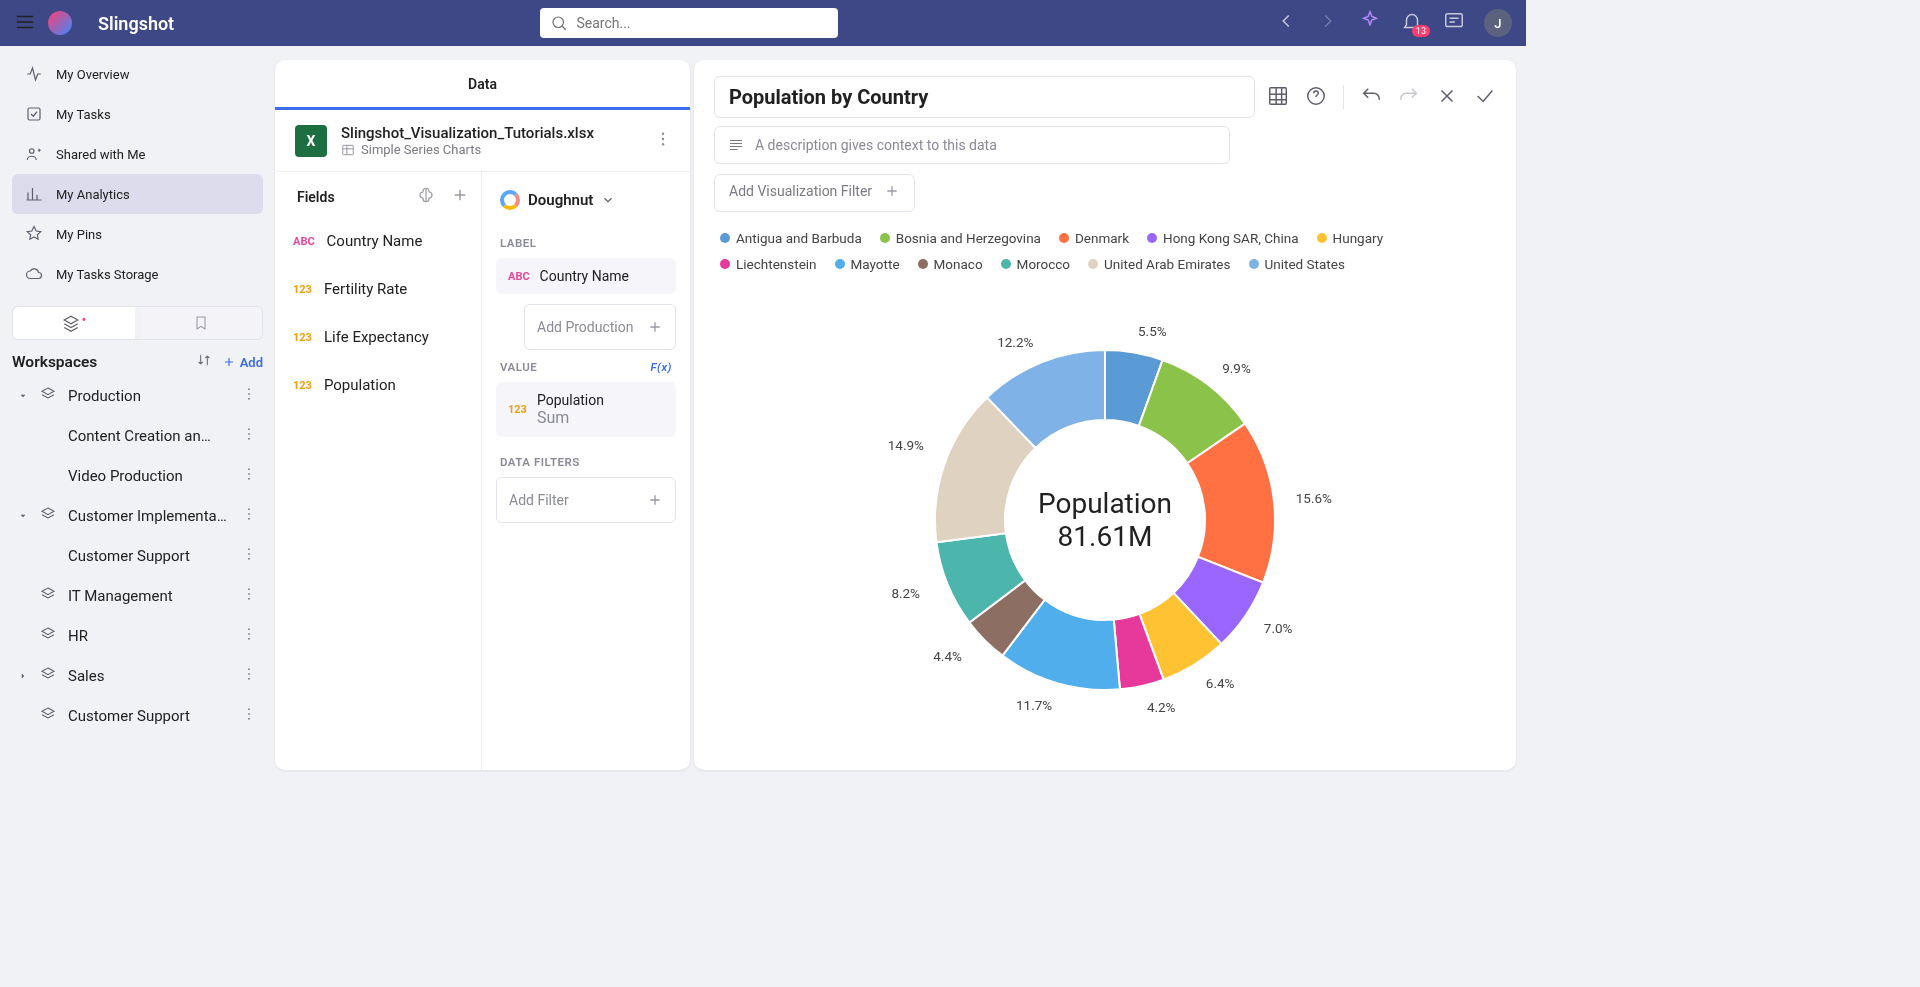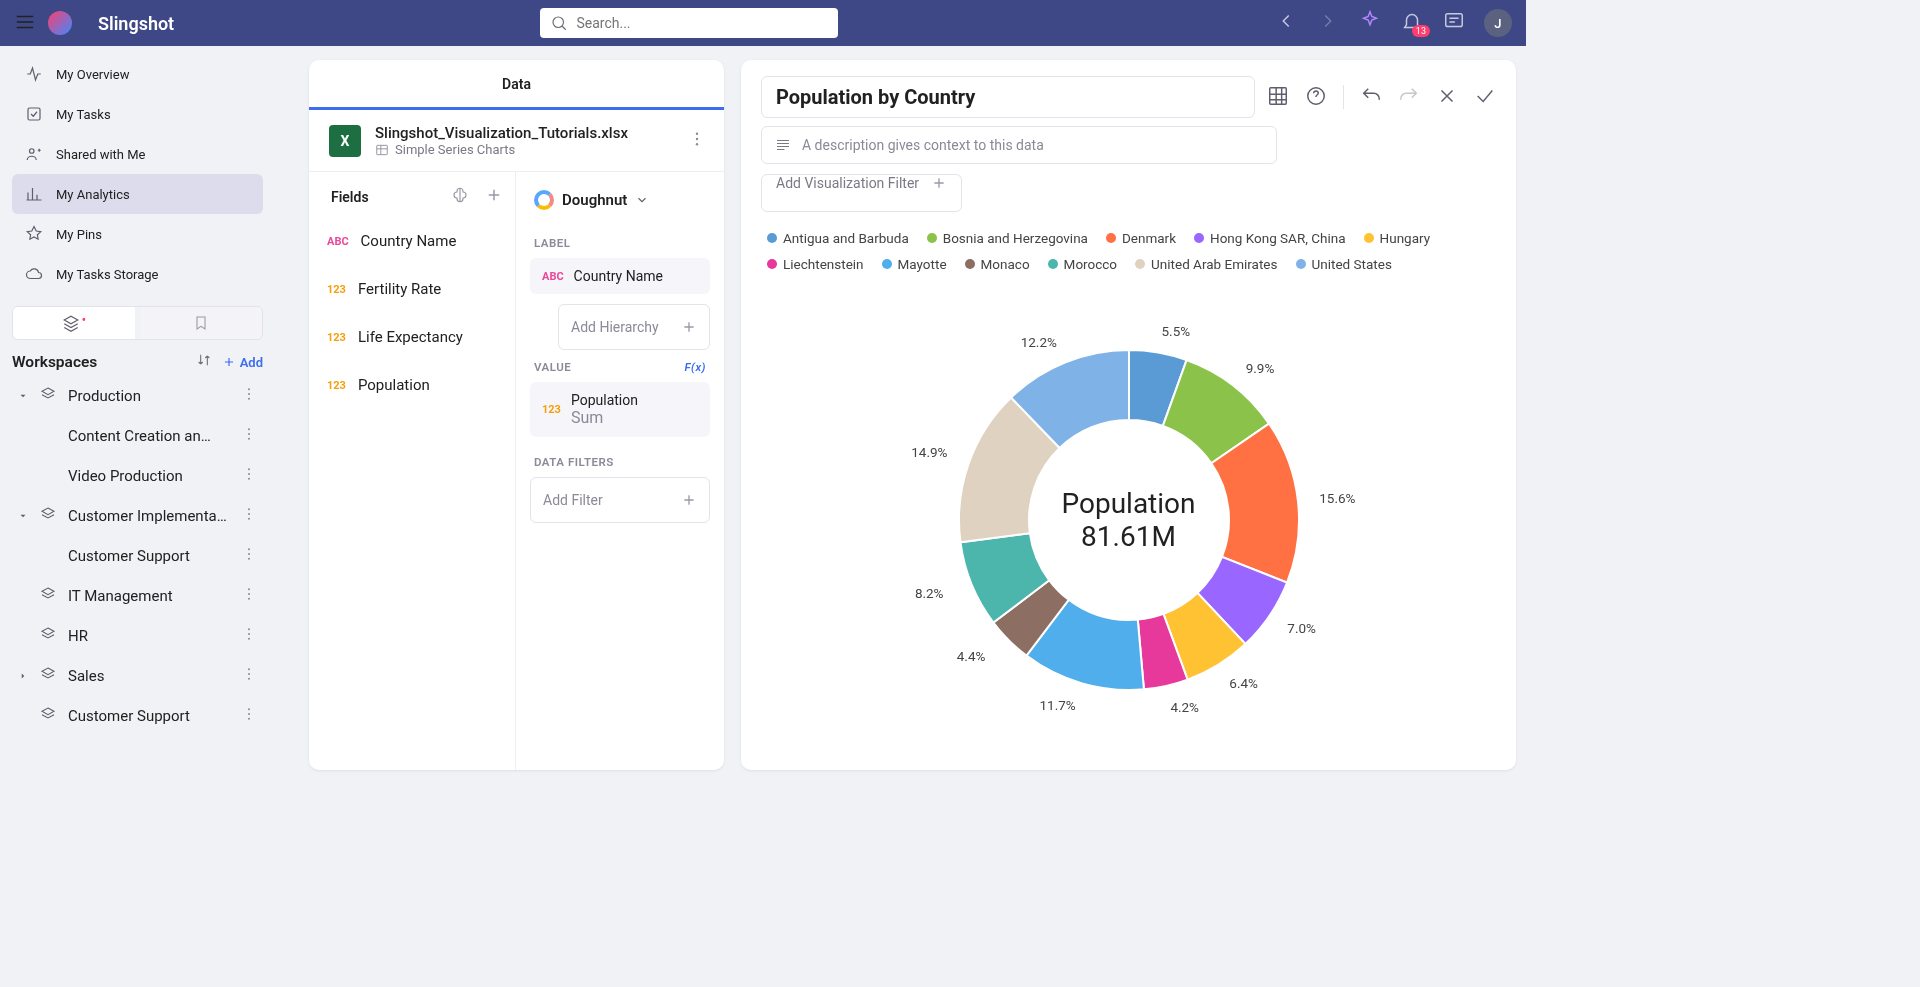--- a/index.html
+++ b/index.html
@@ -27,21 +27,21 @@
 .segctrl .dot{color:#ff3d6e;font-size:14px;position:relative;top:-3px;left:1px;}
 .ws-head{ display:flex; align-items:center; justify-content:space-between; margin:10px 0 4px; font-weight:600; font-size:15.5px;}
 .ws-head .right{ display:flex; align-items:center; gap:10px;justify-content:flex-end;}
 .addlink{ color:#3c6df0; font-size:13px; display:flex; align-items:center; gap:4px;}
 .ws-item{ height:40px; display:flex; align-items:center; gap:10px; padding:0 6px 0 6px; border-radius:6px; font-size:15px; cursor:pointer; position:relative;}
 .ws-item .chev{ width:12px; color:#5e5e6e;}
 .ws-item .wicon{ width:18px; color:#5e5e6e;}
 .ws-item .label{ flex:1; white-space:nowrap; overflow:hidden; text-overflow:ellipsis;}
 .ws-item .dots{ color:#8a8a98;}
 
-.canvas{ flex:1; padding:14px 10px 14px 0; display:flex; gap:17px;margin-left:34px;}
+.canvas{ flex:1; padding:14px 10px 14px 0; display:flex; gap:4px;}
 .panel{ background:white; border-radius:10px; box-shadow:0 1px 3px rgba(0,0,0,0.08);}
 .p-data{ width:415px; display:flex; flex-direction:column; overflow:hidden;}
 .tabs{ display:flex; height:50px;}
 .tab{ flex:1; display:flex; align-items:center; justify-content:center; font-weight:600; color:#6b6f76; border-bottom:2px solid transparent; cursor:pointer;}
 .tab.active{ color:#212121; border-bottom:3px solid #3c6df0;}
 .file-row{ display:flex; align-items:center; gap:14px; padding:14px 18px 14px 20px; border-bottom:1px solid #eee;}
 .xls{ width:32px; height:32px; background:#1D6F42; border-radius:4px; display:flex; align-items:center; justify-content:center; color:white; font-weight:700; font-size:14px;}
 .file-info{ flex:1;}
 .file-name{ font-weight:500; font-size:15px;}
 .file-sub{ font-size:13px; color:#7a7a86; display:flex; align-items:center; gap:6px;}
@@ -61,21 +61,21 @@
 .chip .sub{ color:#8a8a98; font-size:16px;}
 .addbox{ border:1px solid #e3e3eb; border-radius:6px; height:46px; display:flex; align-items:center; justify-content:space-between; padding:0 12px; color:#8a8a98; margin-left:28px; margin-bottom:10px;}
 .addbox.full{margin-left:0;}
 
 .p-viz{ flex:1; display:flex; flex-direction:column; padding:16px 20px 10px;}
 .vz-top{ display:flex; align-items:center; gap:12px;}
 .vz-title{ flex:1; border:1px solid #e3e3eb; border-radius:6px; height:42px; display:flex; align-items:center; padding:0 14px; font-size:20px; font-weight:700;}
 .vz-actions{ display:flex; align-items:center; gap:16px; color:#5e5e6e;}
 .vz-actions .sep{ width:1px; height:24px; background:#e3e3eb;}
 .vz-desc{ border:1px solid #e3e3eb; border-radius:6px; height:38px; display:flex; align-items:center; gap:10px; padding:0 12px; color:#8a8a98; margin-top:8px; width:516px;}
-.vz-filter{ border:1px solid #e3e3eb; border-radius:6px; height:38px; display:inline-flex; align-items:flex-start; gap:12px; padding:0 14px; color:#7a7a86; margin-top:10px;}
+.vz-filter{ border:1px solid #e3e3eb; border-radius:6px; height:38px; display:inline-flex; align-items:flex-end; gap:12px; padding:12px 14px; color:#7a7a86; margin-top:10px;}
 .legend{ display:flex; flex-wrap:wrap; gap:10px 18px; padding:18px 6px 8px; font-size:13.5px; color:#444;}
 .legend .li{ display:flex; align-items:center; gap:6px;}
 .legend .sw{ width:10px; height:10px; border-radius:50%;}
 .chart-area{ flex:1; display:flex; align-items:center; justify-content:center; position:relative;}
 .donut{ position:relative; width:390px; height:390px;}
 .donut .center{ position:absolute; top:50%; left:50%; transform:translate(-50%,-50%); text-align:center;}
 .donut .center .l1{ font-size:28px;}
 .donut .center .l2{ font-size:28px;}
 .dlabel{ position:absolute; font-size:13.5px; color:#444; white-space:nowrap;}
 svg.vicon{width:22px;height:22px;stroke:currentColor;fill:none;stroke-width:1.6;}
@@ -387,21 +387,21 @@
               </svg>
           </div>
           <div class="sec-lbl">
               <span>LABEL</span>
             </div>
           <div class="chip">
             <span class="fld-abc">ABC</span>
             <span>Country Name</span>
           </div>
           <div class="addbox">
-            <span>Add Hierarchy</span>
+            <span>Add Production</span>
             <svg viewBox="0 0 24 24" style="width:16px;height:16px;stroke:#9a9aa6;fill:none;stroke-width:2">
                 <path d="M12 5v14M5 12h14"></path>
               </svg>
           </div>
           <div class="sec-lbl">
             <span>VALUE</span>
             <span class="fx">F(x)</span>
           </div>
           <div class="chip">
             <span class="fld-123">123</span>
@@ -534,20 +534,20 @@
           <div id="dlabels">
               <div class="dlabel" style="left: 228.01px; top: -2.14099px;">5.5%</div>
               <div class="dlabel" style="left: 312.201px; top: 34.9213px;">9.9%</div>
               <div class="dlabel" style="left: 385.773px; top: 165.332px;">15.6%</div>
               <div class="dlabel" style="left: 353.799px; top: 294.92px;">7.0%</div>
               <div class="dlabel" style="left: 295.834px; top: 350.391px;">6.4%</div>
               <div class="dlabel" style="left: 236.884px; top: 374.376px;">4.2%</div>
               <div class="dlabel" style="left: 106.013px; top: 371.544px;">11.7%</div>
               <div class="dlabel" style="left: 23.2355px; top: 322.765px;">4.4%</div>
               <div class="dlabel" style="left: -18.6148px; top: 259.918px;">8.2%</div>
-              <div class="dlabel" style="left: -22.254px; top: 119px;">14.9%</div>
+              <div class="dlabel" style="left: -22.254px; top: 112px;">14.9%</div>
               <div class="dlabel" style="left: 87.1998px; top: 8.93053px;">12.2%</div>
             </div>
         </div>
       </div>
     </div>
   </div>
 </div>
 
 </body></html>

